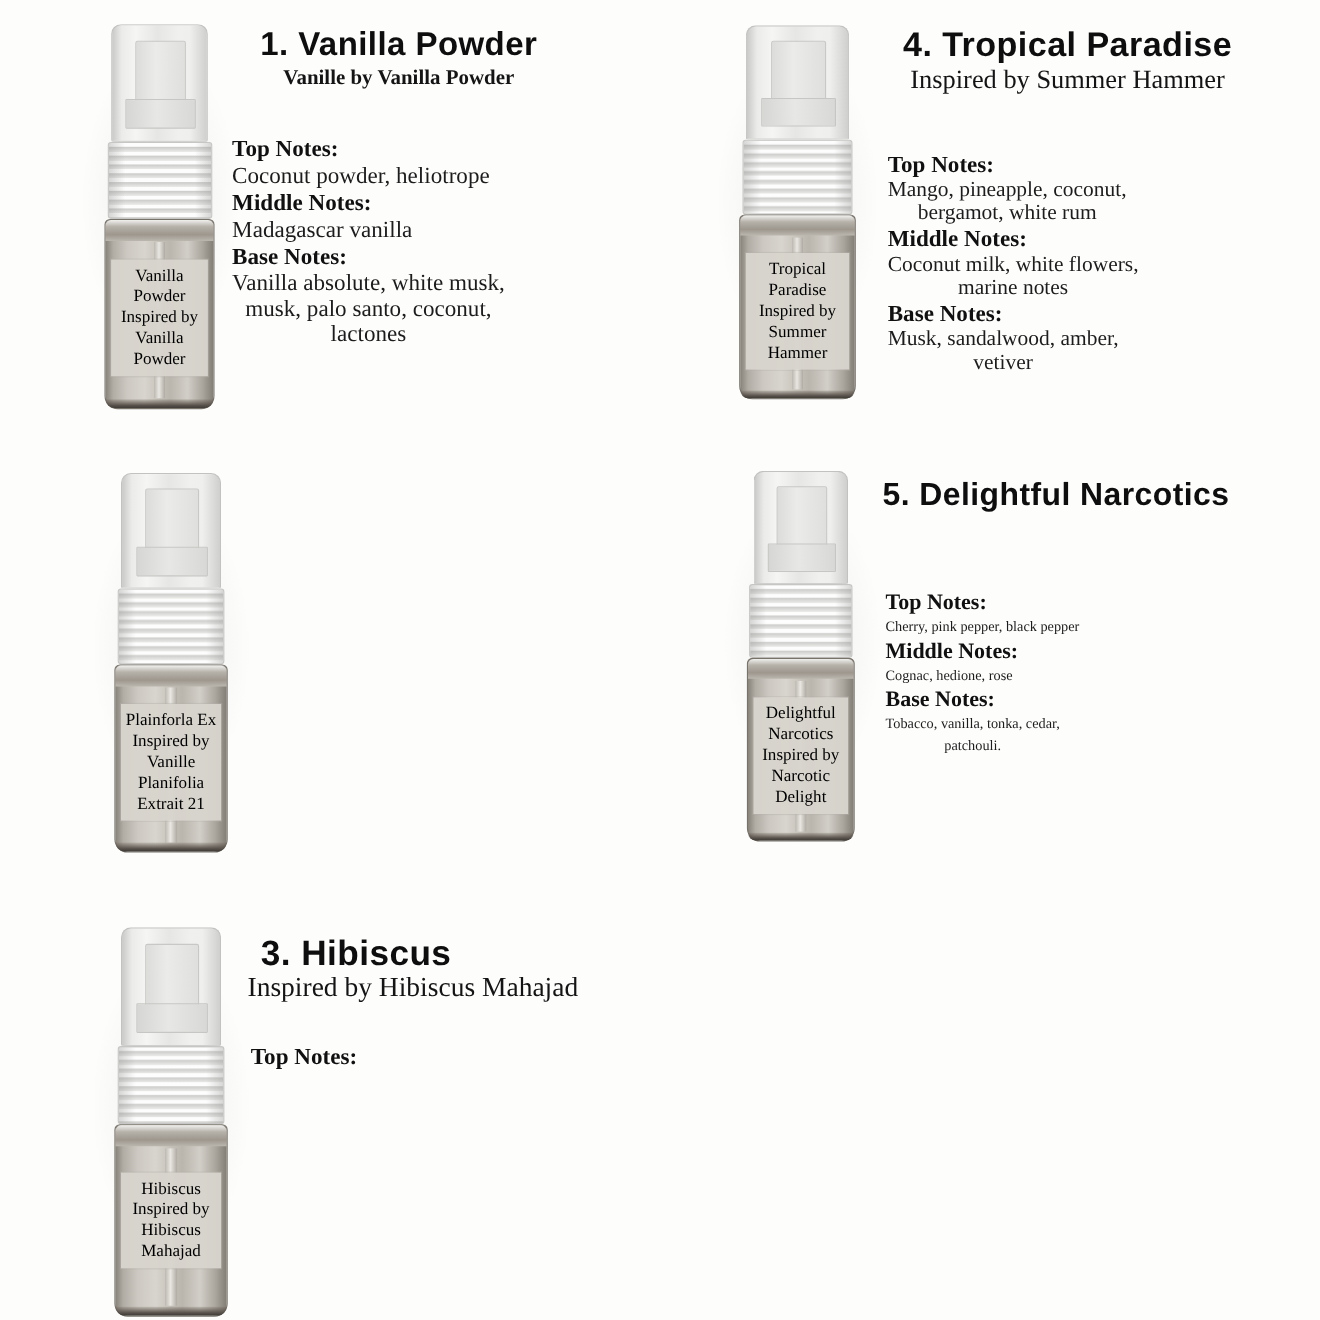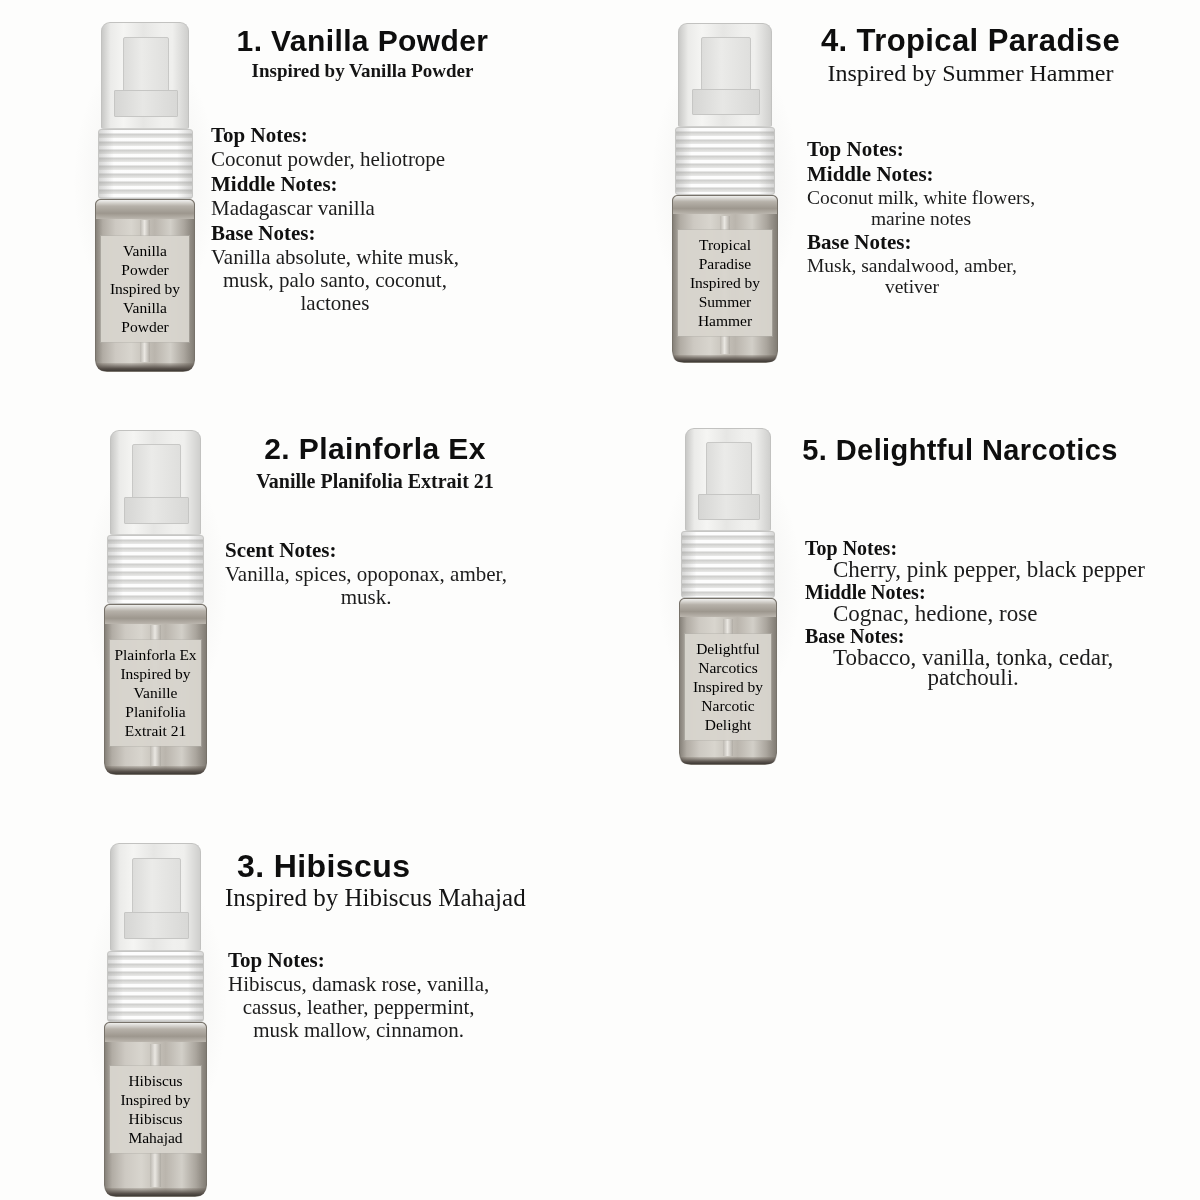--- a/index.html
+++ b/index.html
@@ -117,21 +117,21 @@
   .card--s4 .notes  { left:14px; top:113px; }
   .card--s4 .note-value { font-size:19.5px; line-height:21px; }
   
   .card--s5 .halo   { left:642px; top:413px; width:175px; height:372px; }
   .card--s5 .bottle { left:679px; top:428px; width:98px;  height:337px; }
   .card--s5 .info   { left:790px; top:434px; width:340px; }
   .card--s5 .h-title{ font-size:29px; line-height:32px; }
   .card--s5 .h-sub  { font-size:24px; line-height:27px; margin-top:3px; }
   .card--s5 .notes  { left:15px; top:103px; }
   .card--s5 .note-label { font-size:20px; line-height:23px; }
-  .card--s5 .note-value { font-size:23px; line-height:20px;margin-left:28px; }
+  .card--s5 .note-value { font-size:13px; line-height:20px; }
 </style>
 </head>
 <body>
 
 <div class="page">
 
   <section class="card card--s1">
     <div class="halo"></div>
     <div class="bottle">
       <div class="cap">
@@ -143,21 +143,21 @@
         <div class="dip-tube"></div>
       </div>
       <div class="bottle-tag">Vanilla
 Powder
 Inspired by
 Vanilla
 Powder</div>
     </div>
     <div class="info center">
       <h2 class="h-title">1. Vanilla Powder</h2>
-      <div class="h-sub">Inspired by Vanilla Powder</div>
+      <div class="h-sub">Vanille by Vanilla Powder</div>
       <div class="notes left">
         <div class="note-label">Top Notes:</div>
         <div class="note-value">Coconut powder, heliotrope</div>
         <div class="note-label">Middle Notes:</div>
         <div class="note-value">Madagascar vanilla</div>
         <div class="note-label">Base Notes:</div>
         <div class="note-value">Vanilla absolute, white musk,
 musk, palo santo, coconut,
 lactones</div>
       </div>
@@ -174,29 +174,20 @@
       <div class="collar"></div>
       <div class="glass-body">
         <div class="dip-tube"></div>
       </div>
       <div class="bottle-tag">Plainforla Ex
 Inspired by
 Vanille
 Planifolia
 Extrait 21</div>
     </div>
-    <div class="info center">
-      <h2 class="h-title">2. Plainforla Ex</h2>
-      <div class="h-sub">Vanille Planifolia Extrait 21</div>
-      <div class="notes left">
-        <div class="note-label">Scent Notes:</div>
-        <div class="note-value">Vanilla, spices, opoponax, amber,
-musk.</div>
-      </div>
-    </div>
   </section>
 
   <section class="card card--s3">
     <div class="halo"></div>
     <div class="bottle">
       <div class="cap">
         <div class="nozzle"></div>
         <div class="nozzle-base"></div>
       </div>
       <div class="collar"></div>
@@ -206,23 +197,20 @@
       <div class="bottle-tag">Hibiscus
 Inspired by
 Hibiscus
 Mahajad</div>
     </div>
     <div class="info left">
       <h2 class="h-title">3. Hibiscus</h2>
       <div class="h-sub">Inspired by Hibiscus Mahajad</div>
       <div class="notes">
         <div class="note-label">Top Notes:</div>
-        <div class="note-value">Hibiscus, damask rose, vanilla,
-cassus, leather, peppermint,
-musk mallow, cinnamon.</div>
       </div>
     </div>
   </section>
 
   <section class="card card--s4">
     <div class="halo"></div>
     <div class="bottle">
       <div class="cap">
         <div class="nozzle"></div>
         <div class="nozzle-base"></div>
@@ -235,20 +223,22 @@
 Paradise
 Inspired by
 Summer
 Hammer</div>
     </div>
     <div class="info center">
       <h2 class="h-title">4. Tropical Paradise</h2>
       <div class="h-sub">Inspired by Summer Hammer</div>
       <div class="notes left">
         <div class="note-label">Top Notes:</div>
+        <div class="note-value">Mango, pineapple, coconut,
+bergamot, white rum</div>
         <div class="note-label">Middle Notes:</div>
         <div class="note-value">Coconut milk, white flowers,
 marine notes</div>
         <div class="note-label">Base Notes:</div>
         <div class="note-value">Musk, sandalwood, amber,
 vetiver</div>
       </div>
     </div>
   </section>
 

